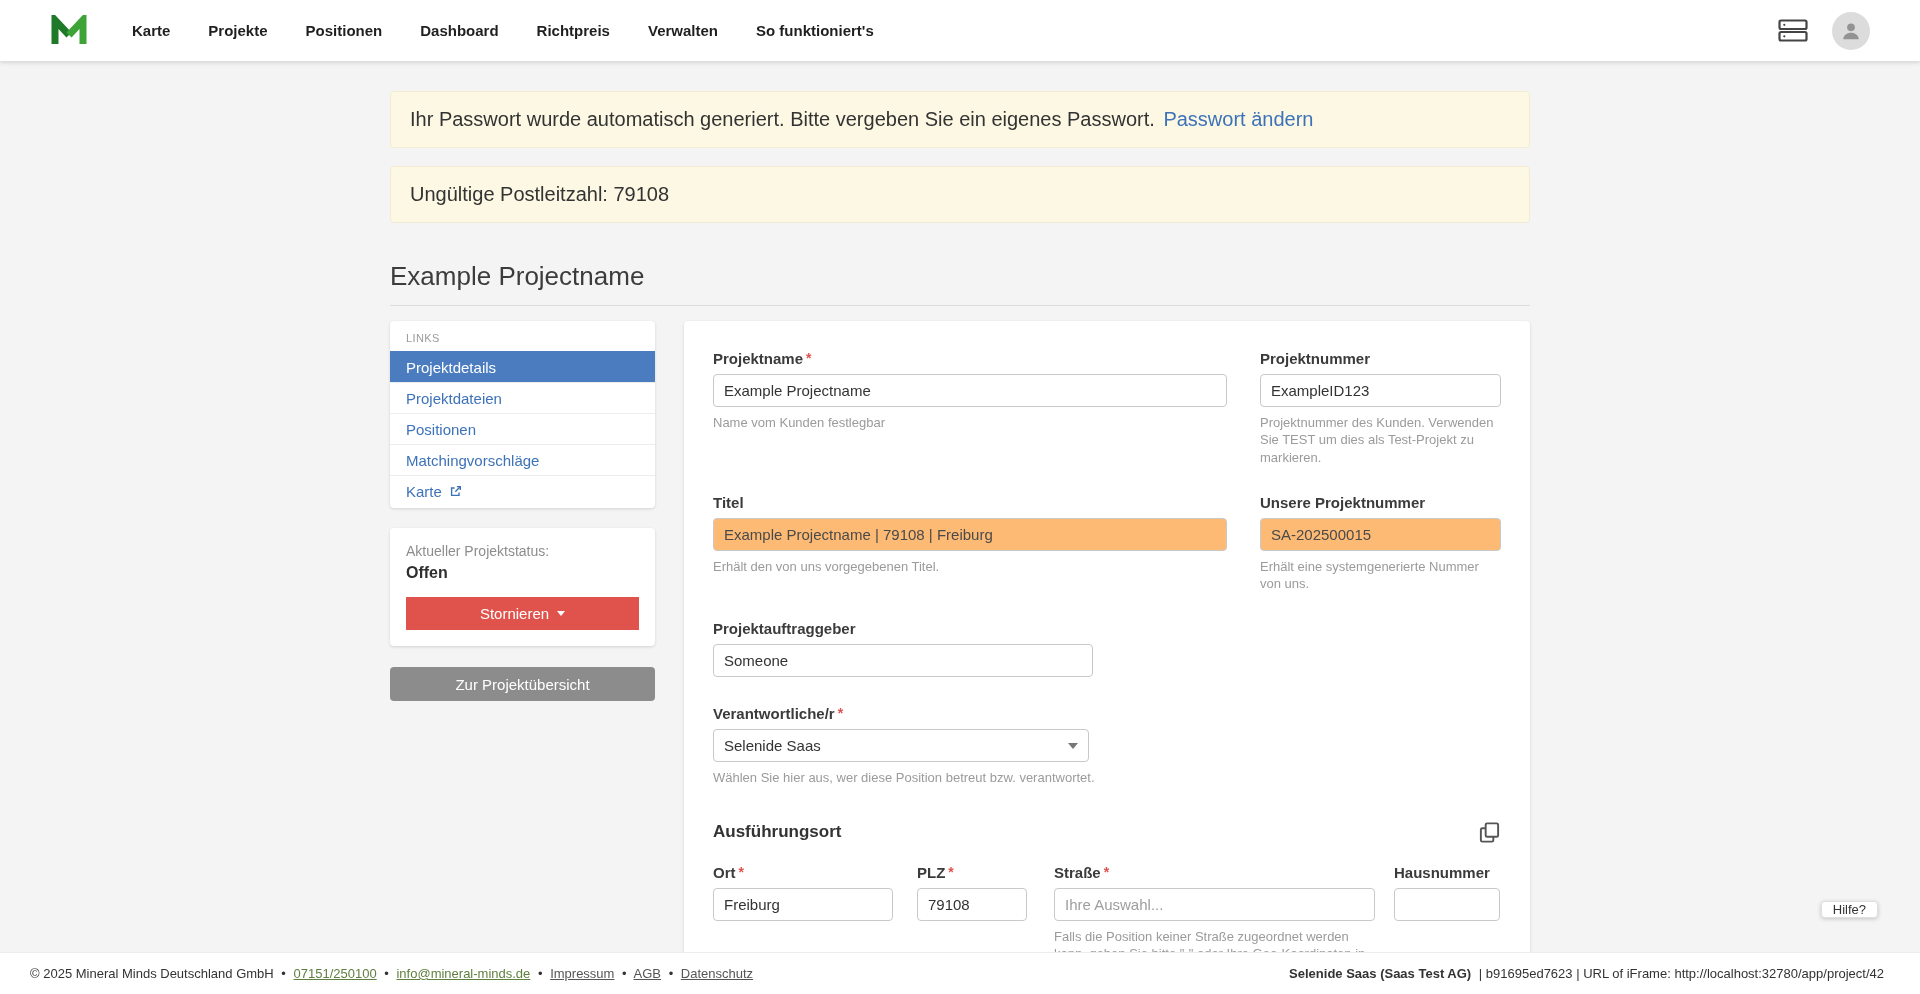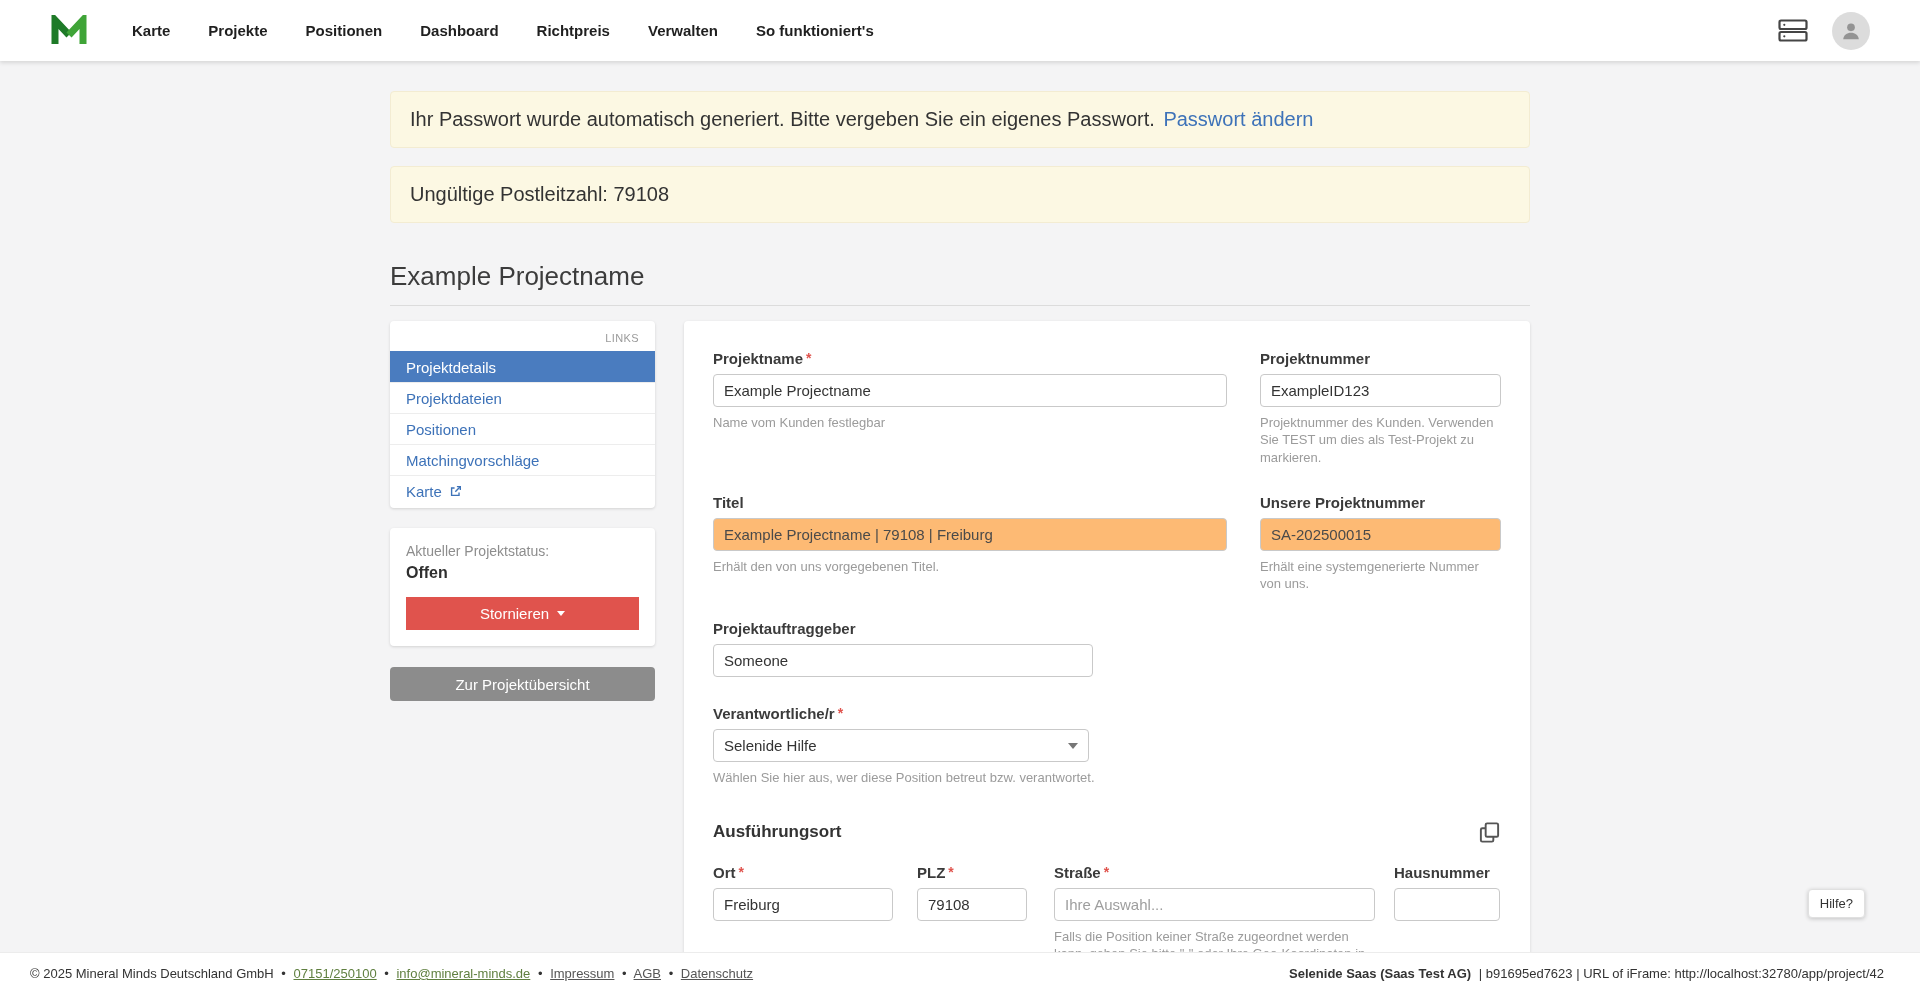--- a/index.html
+++ b/index.html
@@ -19,21 +19,21 @@
   .content{padding-top:30px;}
   .container{width:1140px;margin:0 auto;}
   .alert{background:#fcf8e3;border:1px solid #f3ecd2;border-radius:4px;padding:16px 19px;font-size:20px;color:#333;margin-bottom:18px;}
   .alert a{color:#3d72b8;text-decoration:none;margin-left:3px;}
   .page-title{margin-top:38px;font-size:26px;font-weight:400;color:#3c3c3c;}
   .title-divider{border:none;border-top:1px solid #dcdcdc;margin-top:13px;}
   .layout{display:flex;align-items:flex-start;gap:29px;margin-top:15px;}
 
   .card{background:#fff;border-radius:4px;box-shadow:0 1px 3px rgba(0,0,0,.14);}
   .sidebar{width:265px;flex:none;}
-  .links-card{overflow:hidden;padding-bottom:2px;text-align:right;}
+  .links-card{overflow:hidden;padding-bottom:2px;}
   .links-header{padding:11px 16px 7px;font-size:11px;color:#9a9a9a;letter-spacing:.4px;}
   .links-item{display:flex;align-items:center;gap:7px;padding:0 16px;height:31px;font-size:15px;color:#3d72b8;border-top:1px solid #ededed;cursor:pointer;}
   .links-item.active{background:#4a7cbf;color:#fff;border-top-color:#4a7cbf;}
   .status-card{margin-top:20px;padding:15px 16px 16px;}
   .status-label{font-size:14px;color:#8d8d8d;}
   .status-value{margin-top:5px;font-size:16px;font-weight:700;color:#2f2f2f;}
   .btn-danger{margin-top:15px;width:100%;height:33px;background:#e0534d;border:none;border-radius:0;color:#fff;font-size:15px;display:flex;align-items:center;justify-content:center;gap:8px;}
   .btn-back{margin-top:21px;width:100%;height:34px;background:#8c8c8c;border:none;border-radius:4px;color:#fff;font-size:15px;}
 
   .main-card{flex:1;padding:29px;min-height:660px;}
@@ -65,21 +65,21 @@
   .section-head{display:flex;align-items:center;justify-content:space-between;margin:34px 0 20px;}
   .section-title{font-size:17px;font-weight:700;color:#333;}
   .copy-btn{cursor:pointer;display:flex;}
 
   .footer{position:fixed;left:0;right:0;bottom:0;height:42px;background:#fff;border-top:1px solid #ececec;display:flex;align-items:center;justify-content:space-between;padding:0 36px 0 30px;font-size:13px;color:#333;z-index:30;}
   .footer a{text-decoration:underline;color:#555;}
   .footer a.green{color:#5f7f3f;}
   .sep{margin:0 4px;color:#333;}
   .footer-right .bold{font-weight:700;margin-right:4px;}
 
-  .help-fab{position:fixed;right:55px;bottom:76px;background:#fff;border:1px solid #e0e0e0;border-radius:4px;box-shadow:0 1px 4px rgba(0,0,0,.2);padding:6px 11px;font-size:13px;color:#333;z-index:25;}
+  .help-fab{position:fixed;right:42px;bottom:76px;background:#fff;border:1px solid #e0e0e0;border-radius:4px;box-shadow:0 1px 4px rgba(0,0,0,.2);padding:0 11px;font-size:13px;color:#333;z-index:25;}
 </style>
 </head>
 <body>
 
 <header class="navbar">
   <div class="logo">
     <svg width="40" height="32" viewBox="0 0 40 32">
       <path d="M6 29 V5 L20 20" fill="none" stroke="#1e7a28" stroke-width="7"></path>
       <path d="M20 20 L34 5 V29" fill="none" stroke="#3fa437" stroke-width="7"></path>
     </svg>
@@ -185,21 +185,21 @@
           <div class="field w-mid">
             <label><span>Projektauftraggeber</span></label>
             <input class="input" value="Someone" style="">
           </div>
         </div>
 
         <div class="form-row">
           <div class="field w-sel1">
             <label><span>Verantwortliche/r</span><span class="req">*</span></label>
             <div class="input select-box">
-              <span>Selenide Hilfe</span>
+              <span>Selenide Saas</span>
               <span class="caret"></span>
             </div>
             <div class="help nowrap">Wählen Sie hier aus, wer diese Position betreut bzw. verantwortet.</div>
           </div>
         </div>
 
         <div class="section-head">
           <h2 class="section-title">Ausführungsort</h2>
           <span class="copy-btn">
             <svg width="23" height="23" viewBox="0 0 24 24">

